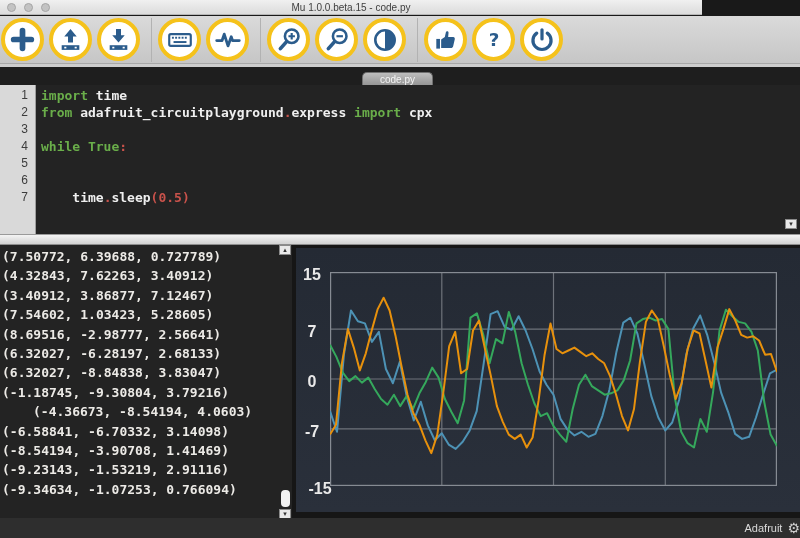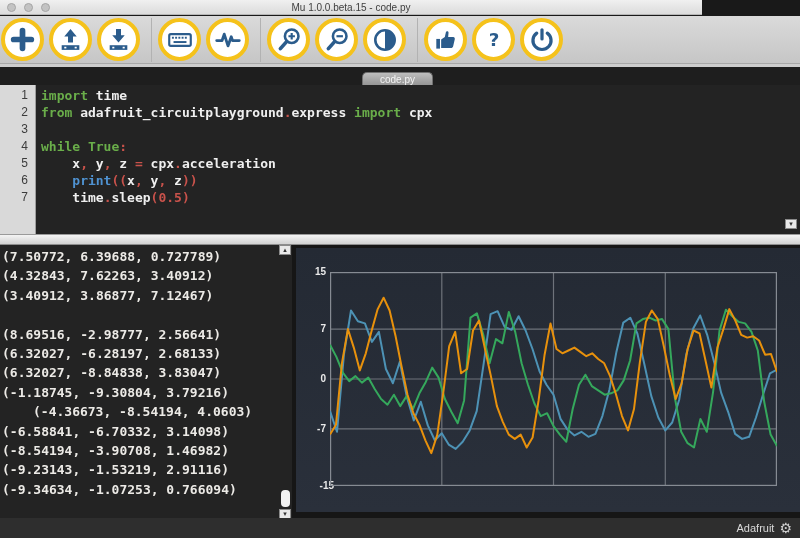--- a/index.html
+++ b/index.html
@@ -60,26 +60,26 @@
   .con-line { position:absolute; left:2px; white-space:pre; font-family:"DejaVu Sans Mono", monospace;
               font-size:13px; font-weight:700; color:#eceae6; }
   .con-scroll-up   { top:0;  right:1px; }
   .con-scroll-down { top:264px; right:1px; }
   .con-thumb { position:absolute; right:2px; top:245px; width:9px; height:17px; background:#f2f2f2;
                border-radius:4px; }
 
   .plotter { position:absolute; left:296px; top:3px; width:504px; height:264px;
              background:linear-gradient(#242a34,#2a303b); }
   .plot-frame { position:absolute; left:34px; top:24px; width:447px; height:214px; }
-  .ytick { position:absolute; width:28px; right:auto; text-align:right; font-size:10px;
+  .ytick { position:absolute; width:28px; right:auto; text-align:center; font-size:16px;
            font-weight:bold; color:#e9e9e9; }
 
   
   .statusbar { position:absolute; left:0; top:518px; width:800px; height:20px; background:#2e2e2e;
-               display:flex; align-items:center; justify-content:flex-end; padding-right:8px; }
+               display:flex; align-items:center; justify-content:flex-end; padding-right:0; }
   .sb-brand { color:#d9d9d9; font-size:11px; margin-right:5px; }
   .sb-gear { color:#cfcfcf; font-size:14px; line-height:14px; }
 </style>
 </head>
 <body>
 
 <div class="window">
 
   <div class="titlebar">
     <div class="tl-dot" style="left:7px"></div>
@@ -205,45 +205,44 @@
         <div class="gut-num" style="top: 54px;">4</div>
         <div class="gut-num" style="top: 71px;">5</div>
         <div class="gut-num" style="top: 88px;">6</div>
         <div class="gut-num" style="top: 105px;">7</div>
       </div>
     <div class="code-area" id="code-area">
         <div class="code-line" style="top: 3px;"><span class="tok-kw">import</span><span class="tok-pl"> time</span></div>
         <div class="code-line" style="top: 20px;"><span class="tok-kw">from</span><span class="tok-pl"> adafruit_circuitplayground</span><span class="tok-op">.</span><span class="tok-pl">express </span><span class="tok-kw">import</span><span class="tok-pl"> cpx</span></div>
         <div class="code-line" style="top: 37px;"></div>
         <div class="code-line" style="top: 54px;"><span class="tok-kw">while</span><span class="tok-pl"> </span><span class="tok-kw">True</span><span class="tok-op">:</span></div>
-        <div class="code-line" style="top: 71px;"><span class="tok-pl">    x</span><span class="tok-op">,</span><span class="tok-pl"> y</span><span class="tok-op">,</span><span class="tok-pl"> z </span><span class="tok-op">=</span><span class="tok-pl"> cpx</span><span class="tok-op">.</span><span class="tok-pl">acceleration</span></div>
-        <div class="code-line" style="top: 88px;"><span class="tok-pl">    </span><span class="tok-fn">print</span><span class="tok-op">((</span><span class="tok-pl">x</span><span class="tok-op">,</span><span class="tok-pl"> y</span><span class="tok-op">,</span><span class="tok-pl"> z</span><span class="tok-op">))</span></div>
         <div class="code-line" style="top: 105px;"><span class="tok-pl">    time</span><span class="tok-op">.</span><span class="tok-pl">sleep</span><span class="tok-op">(</span><span class="tok-num">0.5</span><span class="tok-op">)</span></div>
       </div>
     <div class="mini-scroll" style="right:3px; top:134px;">▾</div>
   </div>
 
   <div class="splitter"></div>
 
   <div class="bottom">
 
     <div class="console" id="console">
       <div class="mini-scroll con-scroll-up">▴</div>
       <div class="con-thumb"></div>
       <div class="mini-scroll con-scroll-down">▾</div>
     <div class="con-line" style="top: 4px;">(7.50772, 6.39688, 0.727789)</div>
         <div class="con-line" style="top: 23.4px;">(4.32843, 7.62263, 3.40912)</div>
         <div class="con-line" style="top: 42.8px;">(3.40912, 3.86877, 7.12467)</div>
+        <div class="con-line" style="top: 62.2px;">(7.54602, 1.03423, 5.28605)</div>
         <div class="con-line" style="top: 81.6px;">(8.69516, -2.98777, 2.56641)</div>
         <div class="con-line" style="top: 101px;">(6.32027, -6.28197, 2.68133)</div>
         <div class="con-line" style="top: 120.4px;">(6.32027, -8.84838, 3.83047)</div>
         <div class="con-line" style="top: 139.8px;">(-1.18745, -9.30804, 3.79216)</div>
         <div class="con-line" style="top: 159.2px; margin-left: 31px;">(-4.36673, -8.54194, 4.0603)</div>
         <div class="con-line" style="top: 178.6px;">(-6.58841, -6.70332, 3.14098)</div>
-        <div class="con-line" style="top: 198px;">(-8.54194, -3.90708, 1.46982)</div>
+        <div class="con-line" style="top: 198px;">(-8.54194, -3.90708, 1.41469)</div>
         <div class="con-line" style="top: 217.4px;">(-9.23143, -1.53219, 2.91116)</div>
         <div class="con-line" style="top: 236.8px;">(-9.34634, -1.07253, 0.766094)</div>
       </div>
 
     <div class="plotter">
       <div id="yticks">
           <div class="ytick" style="left: 2px; top: 18px;">15</div>
           <div class="ytick" style="left: 2px; top: 75.0667px;">7</div>
           <div class="ytick" style="left: 2px; top: 125px;">0</div>
           <div class="ytick" style="left: 2px; top: 174.933px;">-7</div>

